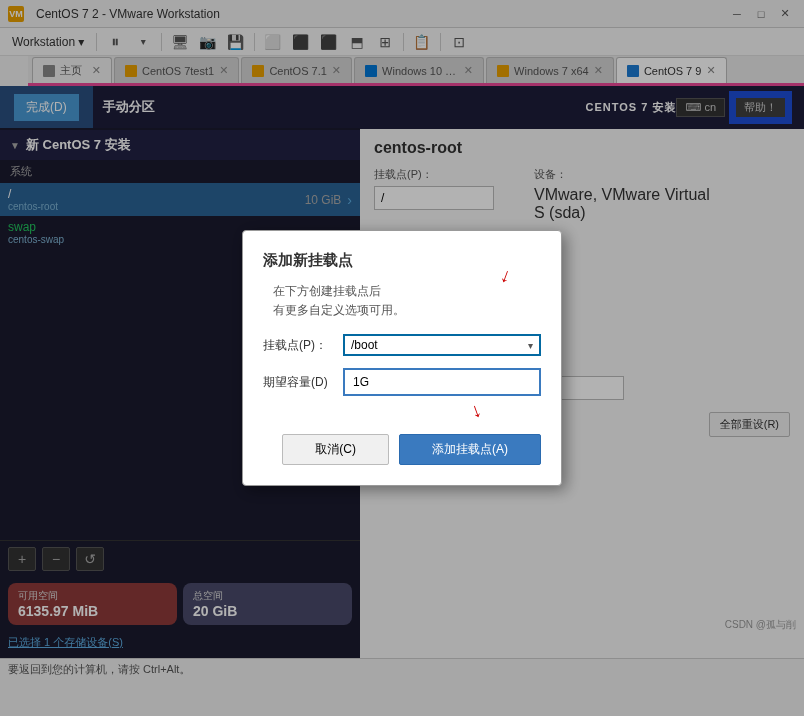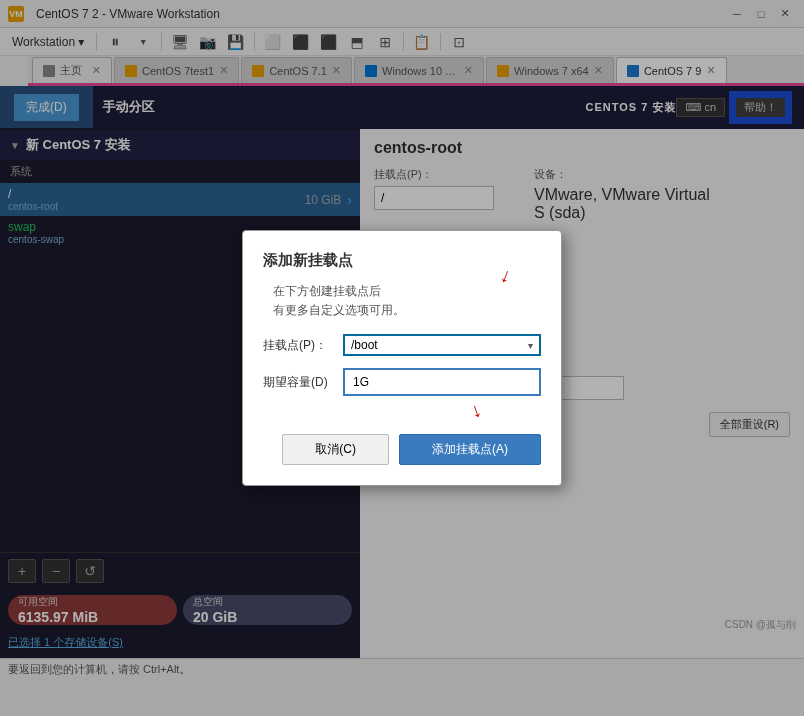--- a/index.html
+++ b/index.html
@@ -31,21 +31,21 @@
 
     
     .left-panel { width: 360px; background: #1a1a2e; display: flex; flex-direction: column; overflow: hidden; }
     .partition-item { display: flex; align-items: center; padding: 4px 8px; cursor: pointer; }
     .partition-item.selected { background: #2a6496; }
     .partition-name { flex: 1; color: white; font-size: 12px; }
     .partition-size { color: #aaa; font-size: 12px; margin-right: 6px; }
     .partition-arrow { color: #5dade2; font-size: 14px; }
     .partition-sub { padding: 2px 8px 6px; color: #7fb3d3; font-size: 10px; }
     .icon-btn { width: 28px; height: 24px; background: #333; border: 1px solid #555; color: #aaa; cursor: pointer; display: flex; align-items: center; justify-content: center; font-size: 14px; border-radius: 2px; }
-    .space-box { padding: 0 10px; border-radius: 16px; }
+    .space-box { padding: 6px 10px; border-radius: 8px; }
     .space-box.available { background: #8e3a3a; flex: 1; }
     .space-box.total { background: #4a4a6a; flex: 1; }
     .space-label { color: #ddd; font-size: 10px; }
     .space-value { color: white; font-size: 14px; font-weight: bold; }
 
     .action-btn { background: #f0f0f0; border: 1px solid #bbb; padding: 4px 10px; cursor: pointer; font-size: 11px; color: #333; border-radius: 2px; }
 
     
     .dialog-overlay { position: fixed; top: 0; left: 0; width: 804px; height: 716px; background: rgba(0,0,0,0.3); display: flex; align-items: center; justify-content: center; z-index: 100; }
     .dialog { background: white; border: 1px solid #999; box-shadow: 4px 4px 15px rgba(0,0,0,0.4); width: 320px; padding: 20px; border-radius: 4px; }

